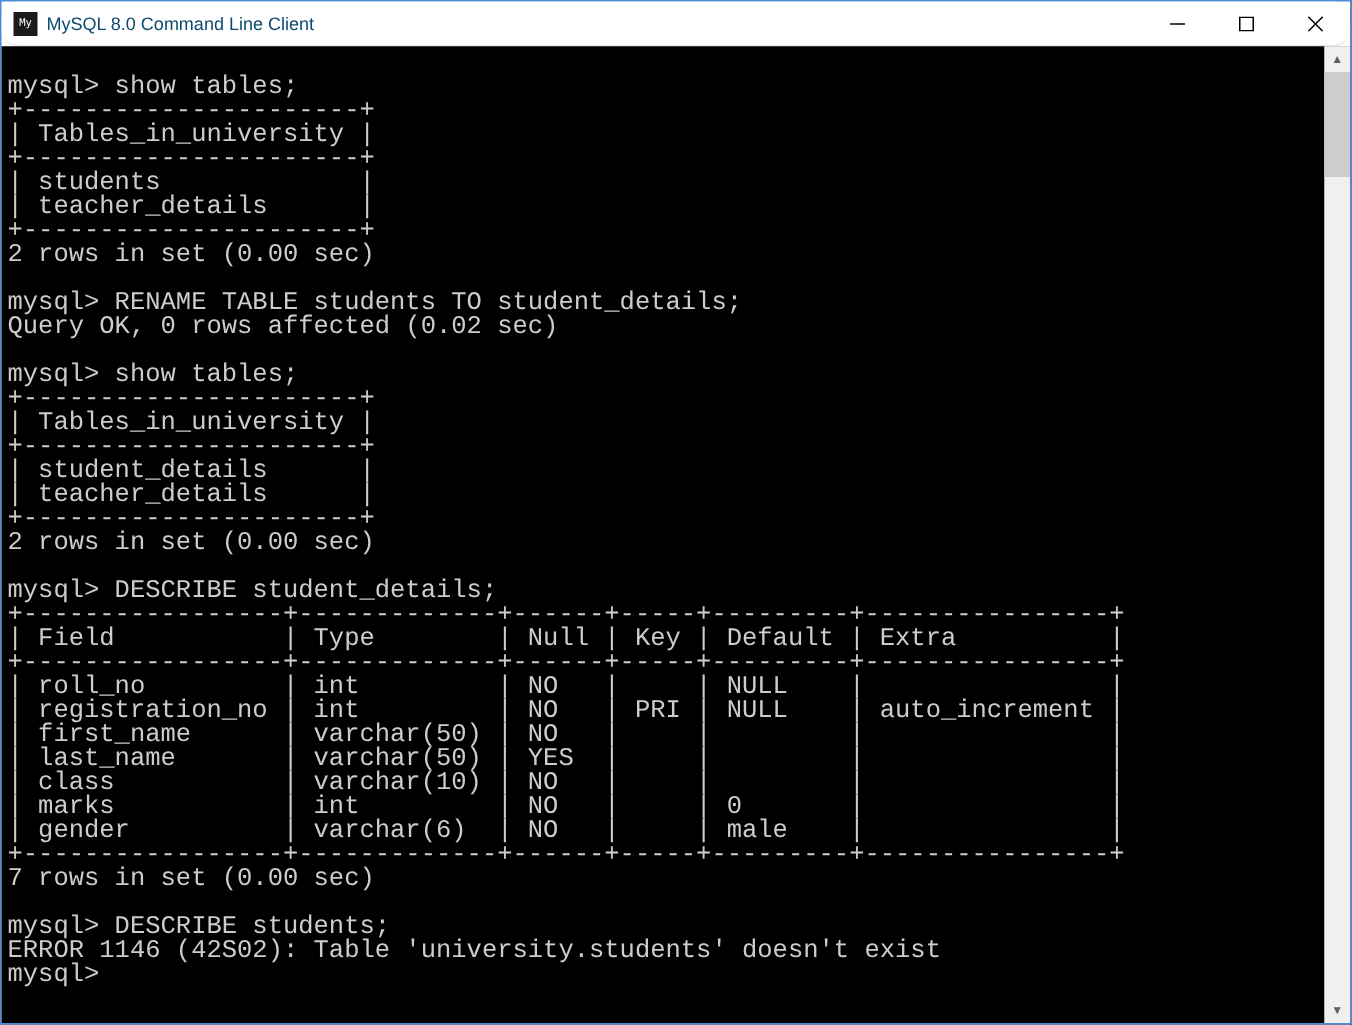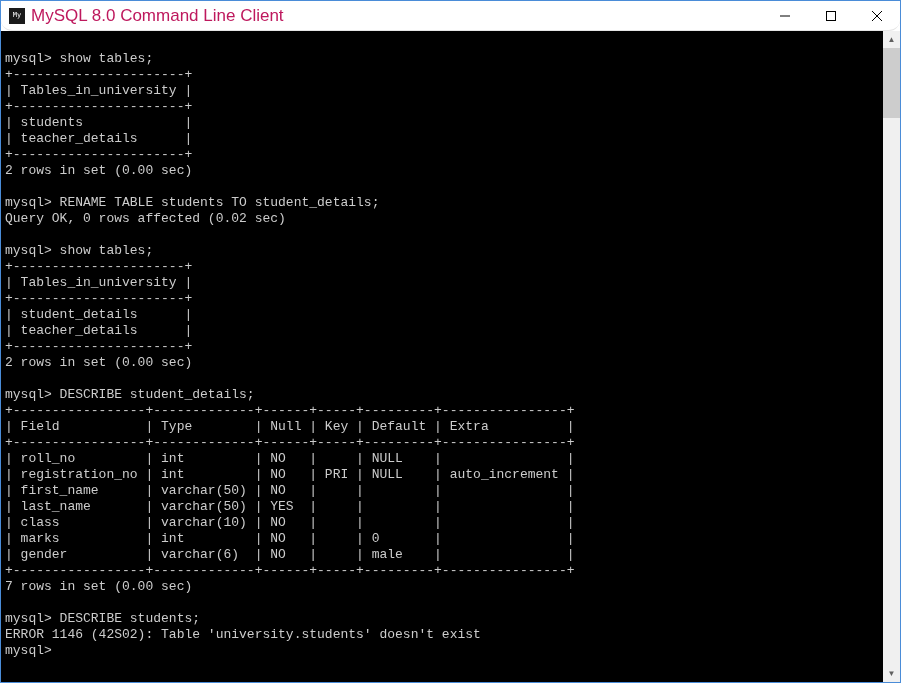--- a/index.html
+++ b/index.html
@@ -33,22 +33,22 @@
       align-items: center;
       justify-content: center;
     }
     .titlebar-icon-inner {
       color: #fff;
       font-size: 7px;
       font-family: monospace;
       line-height: 1;
     }
     .titlebar-title {
-      font-size: 17px;
-      color: #be185d;
+      font-size: 12px;
+      color: #0c4a6e;
       flex: 1;
     }
     .titlebar-controls {
       display: flex;
       height: 100%;
     }
     .titlebar-btn {
       width: 46px;
       height: 100%;
       display: flex;
@@ -63,21 +63,21 @@
       width: 100%;
       height: calc(100% - 30px);
       background: #000;
     }
     .terminal {
       width: calc(100% - 17px);
       height: 100%;
       background: #000;
       color: #cccccc;
       font-family: Consolas, 'Courier New', monospace;
-      font-size: 13px;
+      font-size: 17px;
       line-height: 16px;
       padding: 4px 0 0 4px;
       white-space: pre;
       overflow: hidden;
     }
     .scrollbar {
       position: absolute;
       right: 0;
       top: 0;
       width: 17px;

